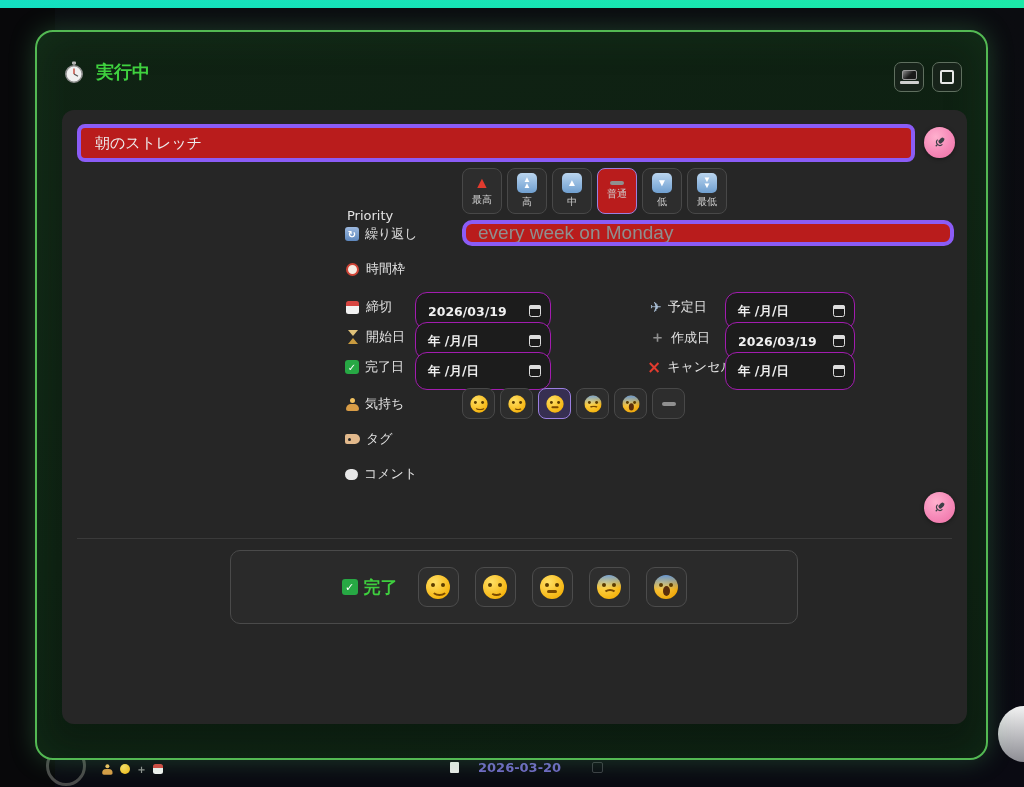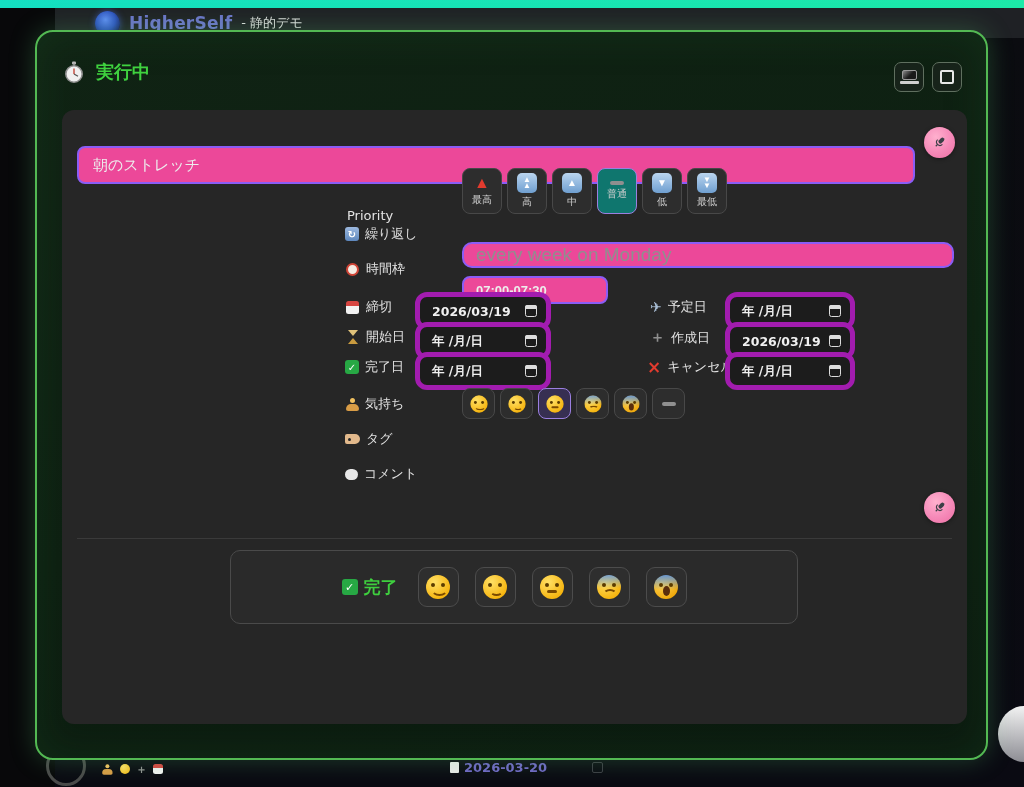--- a/index.html
+++ b/index.html
@@ -12,21 +12,21 @@
   .left-col { left:0; top:0; width:55px; height:787px; background:#08080a; z-index:1; }
   .teal-bar { left:0; top:0; width:1024px; height:8px; background:linear-gradient(90deg,#14e0c2,#1ce9a8); z-index:6; }
   .app-header { left:55px; top:8px; width:969px; height:30px; background:#1f2125; display:flex; align-items:center; gap:9px; padding-left:40px; z-index:2; }
   .logo { width:25px; height:25px; border-radius:50%; background:radial-gradient(circle at 42% 35%, #5d8cf2 0%, #2f55c0 45%, #15205a 80%, #0d1434 100%); box-shadow:0 0 6px rgba(80,120,255,.5); }
   .brand { font-size:17px; font-weight:bold; color:#6b74c8; letter-spacing:.2px; }
   .brand-sub { font-size:13px; color:#d9d9d9; }
 
   
   .bg-strip { left:100px; top:760px; height:18px; display:flex; align-items:center; gap:6px; z-index:1; }
   .bg-face { width:10px; height:10px; border-radius:50%; background:radial-gradient(circle at 35% 30%,#ffe066,#f0b40e); }
-  .bg-date-group { left:450px; top:760px; display:flex; align-items:center; gap:5px; z-index:1; }
+  .bg-date-group { left:450px; top:760px; display:flex; align-items:center; gap:19px; z-index:1; }
   .doc-ico { width:9px; height:11px; background:#e8e8e8; border-radius:1px; }
   .bg-date { font-size:13px; font-weight:bold; color:#6f66c4; }
   .bg-box { left:592px; top:762px; width:11px; height:11px; border:1px solid #3c3c44; border-radius:2px; z-index:1; }
   .bg-ring { left:46px; top:746px; width:40px; height:40px; border:3px solid #4a4a4a; border-radius:50%; z-index:1; }
   .bg-fab { left:998px; top:706px; width:52px; height:56px; border-radius:50%; background:linear-gradient(180deg,#f2f2f2,#8d8d94); z-index:1; }
 
   
   .modal { left:35px; top:30px; width:953px; height:730px; border:2px solid #53b953; border-radius:18px;
     background:linear-gradient(165deg,#102314 0%,#0d1f11 55%,#0b1a0f 100%);
     box-shadow:0 0 26px rgba(90,220,120,.25), inset 0 0 40px rgba(30,90,45,.25); z-index:10; }
@@ -37,58 +37,58 @@
     display:flex; align-items:center; justify-content:center; cursor:pointer; }
   .laptop-wrap { position:relative; width:19px; height:14px; }
   .laptop-scr { position:absolute; left:2px; top:0; width:15px; height:10px; border:1px solid #9a9a9a; border-radius:2px;
     background:linear-gradient(135deg,#8a8a8a 0%,#1a1a1a 55%); }
   .laptop-base { position:absolute; left:0; bottom:0; width:19px; height:3px; background:#cfcfcf; border-radius:1px; }
   .stop-sq { width:14px; height:14px; border:2px solid #e8e8e8; border-radius:2px; }
 
   
   .panel { left:25px; top:78px; width:905px; height:614px; background:#262626; border-radius:12px; }
 
-  .txt-input { background:#ec4899; border:2px solid #8b5cf6; border-radius:8px; color:#ededed; outline:none;margin-top:22px; }
+  .txt-input { background:#b91c1c; border:4px solid #8b5cf6; border-radius:8px; color:#ededed; outline:none; }
   .txt-input::placeholder { color:#8f8f8f; }
   .title-input { left:15px; top:14px; width:838px; height:38px; font-size:15px; padding:0 14px; }
 
   .mic-btn { width:31px; height:31px; border-radius:50%; border:none; cursor:pointer;
     background:radial-gradient(circle at 38% 32%, #ffb0ce 0%, #f589b8 55%, #ee6fa4 100%);
     display:flex; align-items:center; justify-content:center; box-shadow:0 1px 4px rgba(0,0,0,.4); }
 
   .form-label { display:flex; align-items:center; gap:6px; font-size:13px; color:#e2e2e2; white-space:nowrap; }
 
   
   .timer-ring { left:28px; top:150px; width:212px; height:212px; border:13px solid #4ecb4e; border-radius:50%;
     display:flex; align-items:center; justify-content:center;
     box-shadow:0 0 28px rgba(78,203,78,.18), inset 0 0 24px rgba(78,203,78,.12); }
   .timer-text { font-family:"DejaVu Sans Mono","Liberation Mono",monospace; font-weight:bold; font-size:54px;
     color:#4ecb4e; letter-spacing:2px; }
 
   
   .prio-row { left:400px; top:58px; display:flex; gap:5px; }
   .prio-btn { width:40px; height:46px; background:#2d2d2d; border:1px solid #484848; border-radius:8px;
     display:flex; flex-direction:column; align-items:center; justify-content:center; gap:2px; cursor:pointer; }
-  .prio-btn.selected { border:1.5px solid #9b7fe0; background:#0f766e; }
+  .prio-btn.selected { border:1.5px solid #9b7fe0; background:#b91c1c; }
   .prio-label { font-size:10px; color:#cfcfcf; }
   .bluesq { width:20px; height:20px; border-radius:5px; background:linear-gradient(180deg,#bad5ef 0%,#6f9fd0 100%);
     color:#fff; display:flex; flex-direction:column; align-items:center; justify-content:center; font-weight:bold; }
   .arrow1 { font-size:10px; line-height:10px; }
   .arrow-dbl { font-size:8px; line-height:6px; }
   .red-tri { font-size:16px; line-height:16px; color:#e23b2e; }
   .dash-bar { width:14px; height:4px; background:#8f8f8f; border-radius:2px; }
 
   
   .repeat-input { left:400px; top:110px; width:492px; height:26px; border-radius:10px; font-size:19px; padding:0 12px; }
   .slot-input { left:400px; top:144px; width:146px; height:28px; border-radius:8px; font-size:13px; font-weight:bold; padding:0 12px; }
   .tags-input { left:400px; top:315px; width:492px; height:26px; border-radius:10px; font-size:13px; padding:0 12px; }
   .comment-area { left:288px; top:376px; width:565px; height:44px; border-radius:10px; font-size:14px; padding:10px 14px; resize:none; }
 
   
-  .date-field { width:136px; height:38px; background:#1c1c1c; border:5px solid #a21caf; border-radius:12px;
+  .date-field { width:136px; height:38px; background:#1c1c1c; border:1px solid #a21caf; border-radius:12px;
     display:flex; align-items:center; justify-content:space-between; padding:0 9px 0 12px; cursor:pointer; }
   .date-field.sm { width:130px; }
   .date-val { font-size:12.5px; font-weight:bold; color:#f0f0f0; font-family:"DejaVu Sans","Liberation Sans",sans-serif; }
   .cal { width:12px; height:12px; border:1.5px solid #ddd; border-radius:2.5px; position:relative; flex:none; }
   .cal::before { content:""; position:absolute; left:-1.5px; top:-1.5px; width:12px; height:4px; background:#ddd; border-radius:2px 2px 0 0; }
 
   
   .feel-row { left:400px; top:278px; display:flex; gap:5px; }
   .feel-btn { width:33px; height:31px; background:#2d2d2d; border:1px solid #484848; border-radius:8px;
     display:flex; align-items:center; justify-content:center; cursor:pointer; }
@@ -153,25 +153,20 @@
     display:flex; align-items:center; justify-content:center; cursor:pointer; }
 </style>
 </head>
 <body>
 
 <div id="stage">
 
   <div class="abs left-col"></div>
   <div class="abs teal-bar"></div>
 
-  <div class="abs app-header" style="position:absolute;">
-    <div class="logo"></div>
-    <span class="brand">HigherSelf</span>
-    <span class="brand-sub">- 静的デモ</span>
-  </div>
 
   <div class="abs bg-strip">
     <span class="lotus" style="transform:scale(.8)"></span>
     <span class="bg-face"></span>
     <span class="plus-ico" style="font-size:11px">＋</span>
     <span class="cal-red" style="width:10px;height:10px"></span>
   </div>
   <div class="abs bg-date-group">
     <span class="doc-ico"></span>
     <span class="bg-date">2026-03-20</span>
@@ -262,21 +257,20 @@
         <span>繰り返し</span>
       </span>
       <input class="abs txt-input repeat-input" placeholder="every week on Monday" style="">
 
       <span class="abs form-label" style="left:283px; top:150px;">
         <span class="ico14">
             <span class="alarm-ico"></span>
           </span>
         <span>時間枠</span>
       </span>
-      <input class="abs txt-input slot-input" value="07:00-07:30" style="">
 
       <span class="abs form-label" style="left:283px; top:188px;">
         <span class="ico14">
             <span class="cal-red"></span>
           </span>
         <span>締切</span>
       </span>
       <div class="abs date-field" style="left:353px; top:182px;">
         <span class="date-val">2026/03/19</span>
         <span class="cal"></span>

